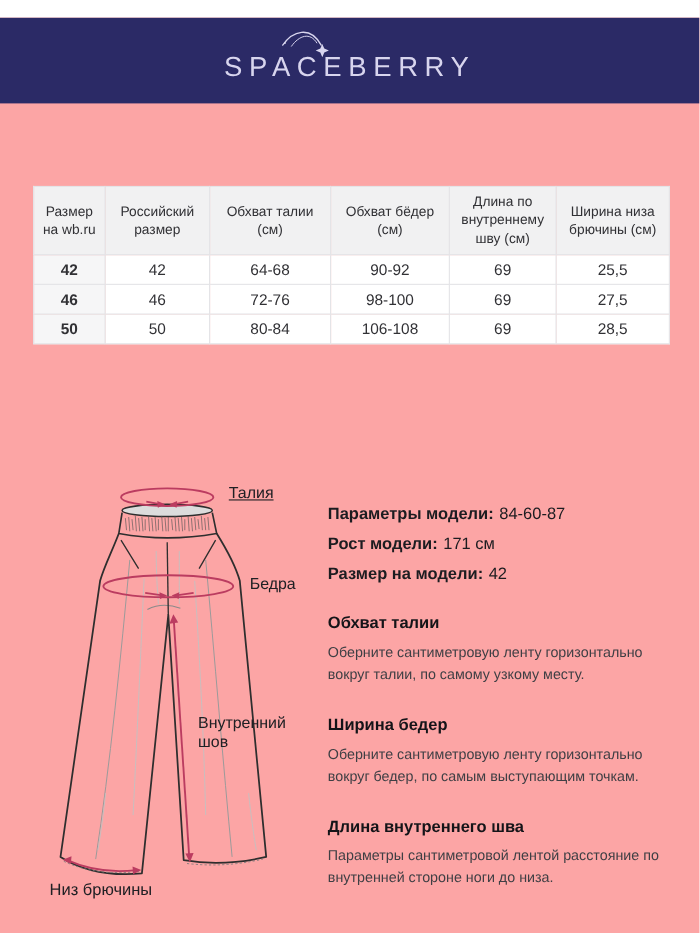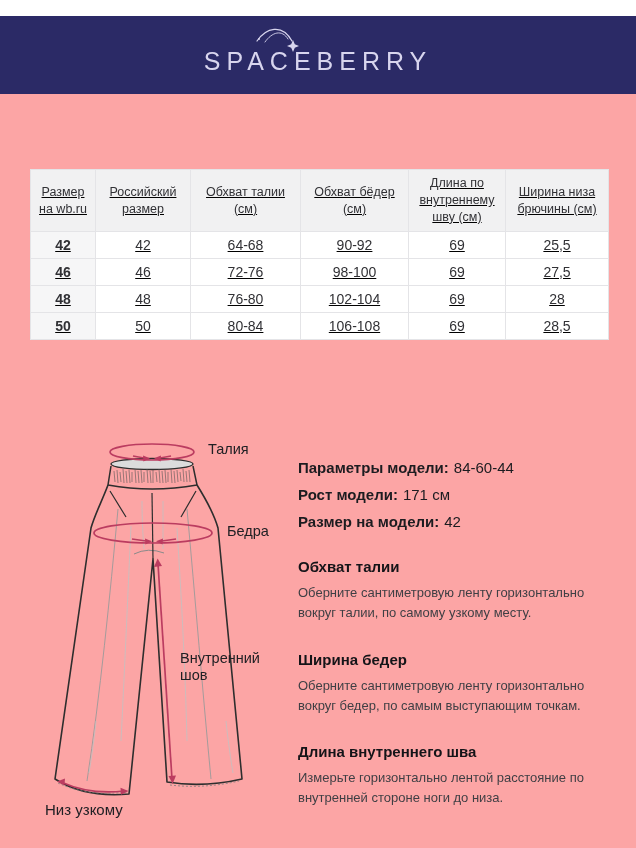--- a/index.html
+++ b/index.html
@@ -5,31 +5,31 @@
   html,body{margin:0;padding:0;background:#fff;font-family:"Liberation Sans",sans-serif;}
   .page{position:relative;width:636px;height:848px;background:#fca5a5;overflow:hidden;margin-top:16px;}
 
   
   .brand-bar{position:absolute;left:0;top:0;width:636px;height:78px;background:#2b2a66;}
   .logo{position:absolute;left:0;top:0;width:100%;height:100%;display:flex;align-items:center;justify-content:center;}
   .logo-text{color:#d8d5ee;font-size:25px;font-weight:500;letter-spacing:6px;padding-top:12px;}
   .comet{position:absolute;left:calc(50% - 62px);top:6px;}
 
   
-  .size-table{position:absolute;left:30px;top:153px;width:578px;border-collapse:collapse;table-layout:fixed;text-decoration:underline;}
+  .size-table{position:absolute;left:30px;top:153px;width:578px;border-collapse:collapse;table-layout:fixed;}
   .size-table th,.size-table td{border:1px solid #e4e4e7;text-align:center;vertical-align:middle;color:#313135;}
   .size-table th{background:#f1f1f2;font-weight:500;font-size:12.5px;line-height:1.35;height:57px;padding:2px 4px;}
   .size-table td{background:#ffffff;font-size:14px;height:26px;padding:0 2px;}
   .size-table td.rowhead{background:#f6f6f7;font-weight:700;}
 
   
   .diagram{position:absolute;left:30px;top:415px;width:260px;height:400px;}
   .diagram svg{position:absolute;left:0;top:0;}
   .dlabel{position:absolute;font-size:14.5px;color:#202024;line-height:1.15;}
-  .dlabel.waist{left:178px;top:10px;}
+  .dlabel.waist{left:178px;top:10px;text-decoration:underline;}
   .dlabel.hips{left:197px;top:92px;}
   .dlabel.inseam{left:150px;top:219px;width:110px;}
   .dlabel.hem{left:15px;top:370px;font-size:15px;}
 
   
   .info-col{position:absolute;left:298px;top:443px;width:325px;}
   .model-line{font-size:15px;color:#1c1c20;margin-bottom:8px;line-height:1.25;}
   .model-line .lbl{font-weight:700;}
   .model-line .val{margin-left:5px;}
   .measure-section{margin-top:27px;}
@@ -83,28 +83,20 @@
       </tr>
       <tr>
         <td class="rowhead">46</td>
         <td>46</td>
         <td>72-76</td>
         <td>98-100</td>
         <td>69</td>
         <td>27,5</td>
       </tr>
       <tr>
-        <td class="rowhead">48</td>
-        <td>48</td>
-        <td>76-80</td>
-        <td>102-104</td>
-        <td>69</td>
-        <td>28</td>
-      </tr>
-      <tr>
         <td class="rowhead">50</td>
         <td>50</td>
         <td>80-84</td>
         <td>106-108</td>
         <td>69</td>
         <td>28,5</td>
       </tr>
     </tbody>
   </table>
 
@@ -155,43 +147,43 @@
         <polygon points="126,110.3 133,107.5 132.5,113.5"></polygon>
         <polygon points="127.6,127.5 124,136 132,135"></polygon>
         <polygon points="142.6,353 138.5,345 146,344.5"></polygon>
         <polygon points="27,350.6 35,347.5 34.4,354.5"></polygon>
         <polygon points="98.5,360 90.5,356.8 91,363.8"></polygon>
       </g>
     </svg>
     <div class="dlabel waist">Талия</div>
     <div class="dlabel hips">Бедра</div>
     <div class="dlabel inseam">Внутренний шов</div>
-    <div class="dlabel hem">Низ узкому</div>
+    <div class="dlabel hem">Низ брючины</div>
   </div>
 
   <div class="info-col">
     <div class="model-params">
       <div class="model-line">
-        <span class="lbl">Параметры модели:</span><span class="val">84-60-44</span>
+        <span class="lbl">Параметры модели:</span><span class="val">84-60-87</span>
       </div>
       <div class="model-line">
         <span class="lbl">Рост модели:</span><span class="val">171 см</span>
       </div>
       <div class="model-line">
         <span class="lbl">Размер на модели:</span><span class="val">42</span>
       </div>
     </div>
 
     <div class="measure-section">
       <h3>Обхват талии</h3>
       <p>Оберните сантиметровую ленту горизонтально вокруг талии, по самому узкому месту.</p>
     </div>
     <div class="measure-section">
       <h3>Ширина бедер</h3>
       <p>Оберните сантиметровую ленту горизонтально вокруг бедер, по самым выступающим точкам.</p>
     </div>
     <div class="measure-section">
       <h3>Длина внутреннего шва</h3>
-      <p>Измерьте горизонтально лентой расстояние по внутренней стороне ноги до низа.</p>
+      <p>Параметры сантиметровой лентой расстояние по внутренней стороне ноги до низа.</p>
     </div>
   </div>
 
 </div>
 
 </body></html>

